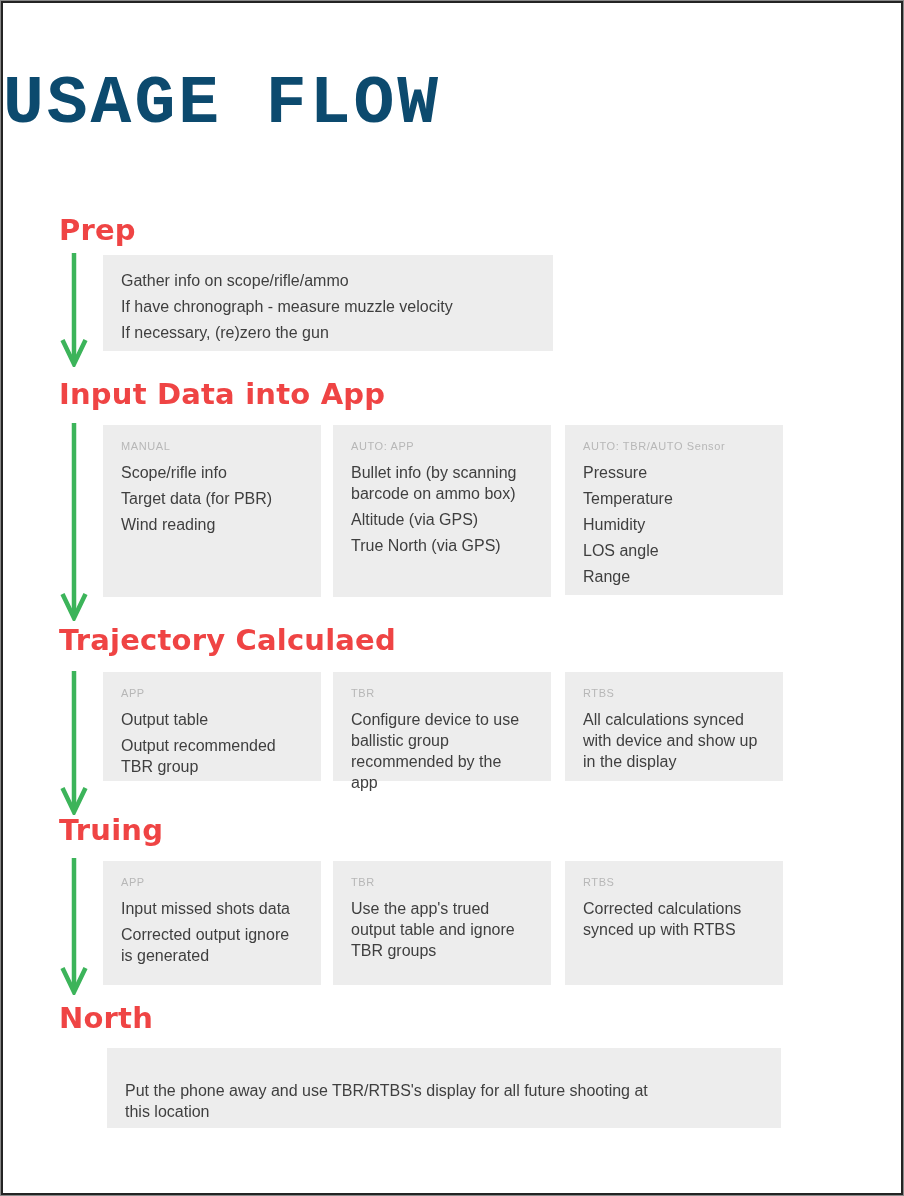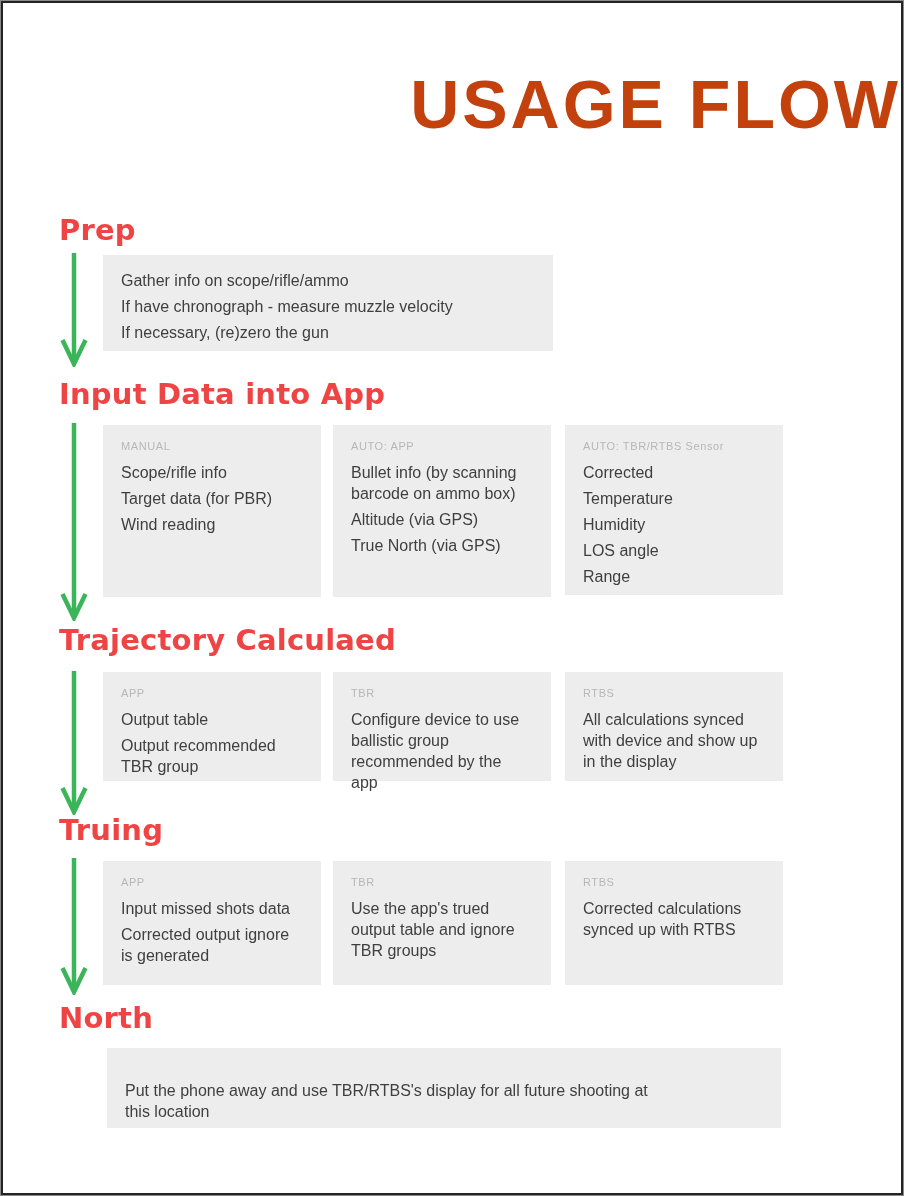--- a/index.html
+++ b/index.html
@@ -12,26 +12,26 @@
     border: 3px solid #242424;
     outline: 1px solid #8a8a8a;
     outline-offset: -1px;
     font-family: "Liberation Sans", sans-serif;
     overflow: hidden;
   }
   .title {
     position: absolute;
     left: 0; right: 0;
     top: 62px;
-    text-align: right;
-    font-family: Liberation Sans, sans-serif;
+    text-align: left;
+    font-family: Liberation Mono, monospace;
     font-weight: 800;
     font-size: 68px;
     letter-spacing: 3px;
-    color: #c2410c;
+    color: #0c4a6e;
   }
   .section-heading {
     position: absolute;
     left: 56px;
     font-family: "DejaVu Sans", sans-serif;
     font-weight: 800;
     font-size: 29px;
     color: #ef4444;
     letter-spacing: 0.2px;
   }
@@ -93,22 +93,22 @@
     <div class="box-item">Target data (for PBR)</div>
     <div class="box-item">Wind reading</div>
   </div>
   <div class="box col-1" style="top:422px; height:172px;">
     <div class="box-label">AUTO: APP</div>
     <div class="box-item">Bullet info (by scanning barcode on ammo box)</div>
     <div class="box-item">Altitude (via GPS)</div>
     <div class="box-item">True North (via GPS)</div>
   </div>
   <div class="box col-2" style="top:422px; height:170px;">
-    <div class="box-label">AUTO: TBR/RTBS Sensor</div>
-    <div class="box-item">Corrected</div>
+    <div class="box-label">AUTO: TBR/AUTO Sensor</div>
+    <div class="box-item">Pressure</div>
     <div class="box-item">Temperature</div>
     <div class="box-item">Humidity</div>
     <div class="box-item">LOS angle</div>
     <div class="box-item">Range</div>
   </div>
 
   <div class="section-heading" style="top:620px;">Trajectory Calculaed</div>
   <div class="flow-arrow" style="top:668px;">
     <svg width="30" height="144" viewBox="0 0 30 144">
       <line x1="15" y1="0" x2="15" y2="138" stroke="#3cb45a" stroke-width="4.5"></line>

